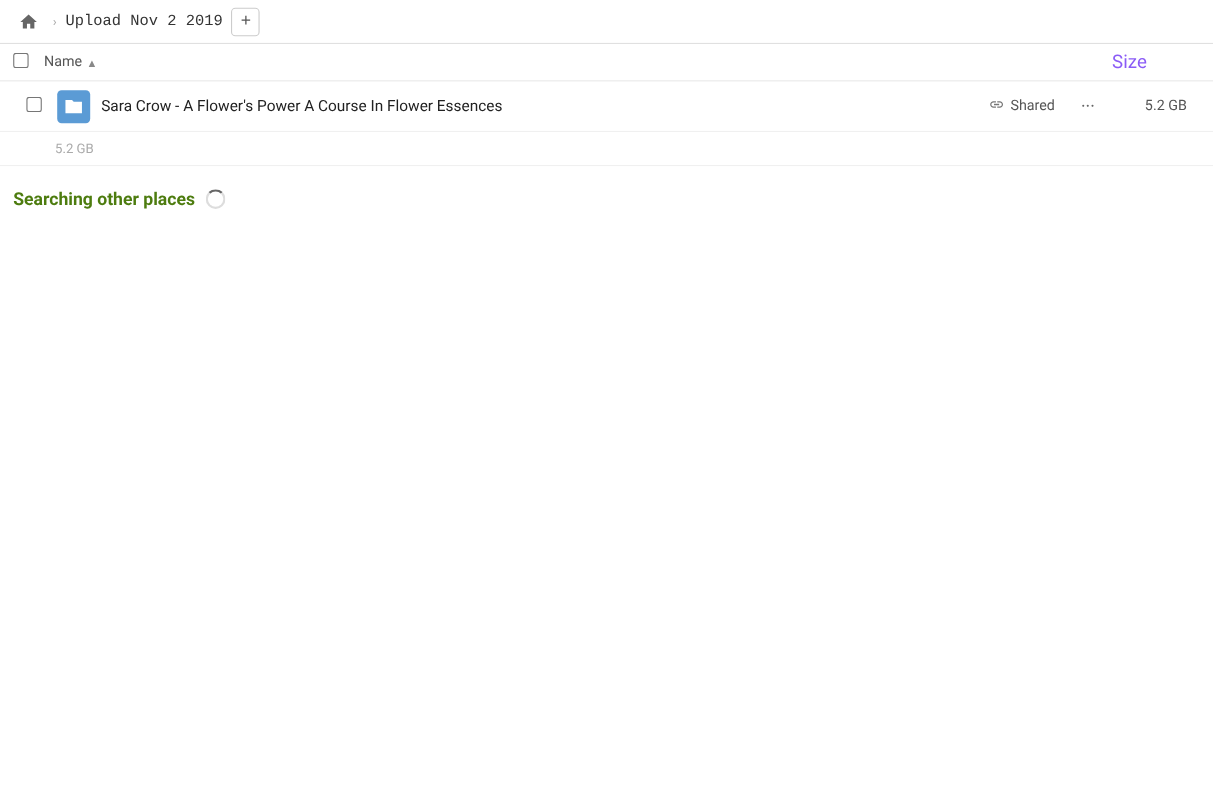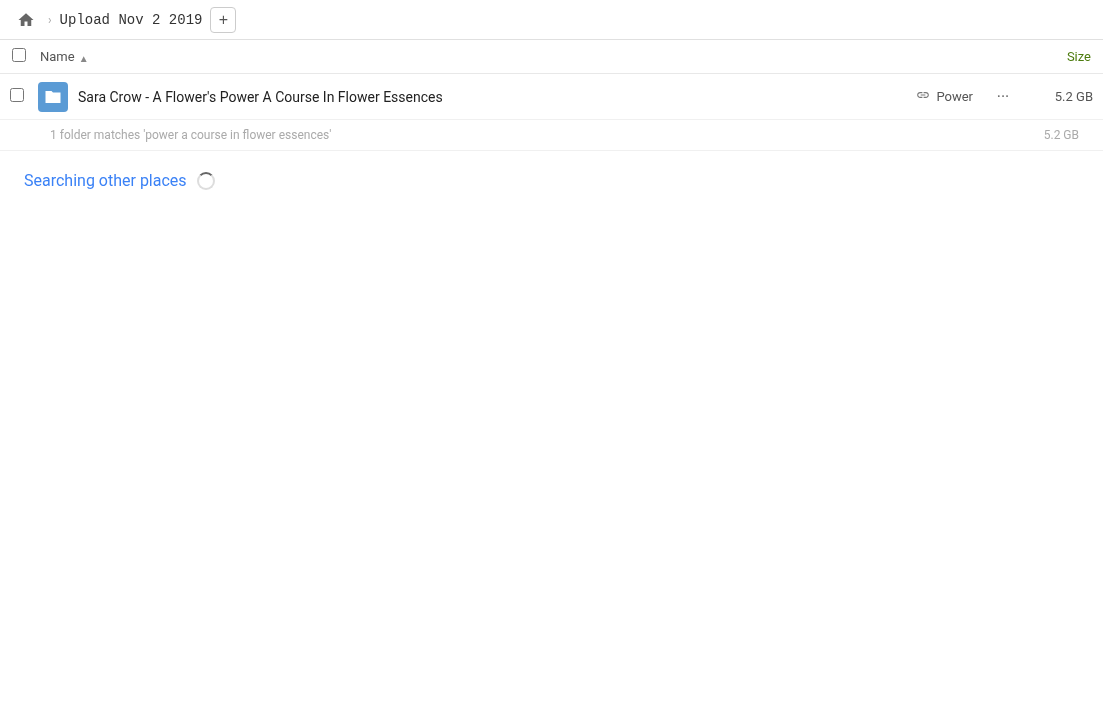--- a/index.html
+++ b/index.html
@@ -85,30 +85,30 @@
       gap: 4px;
       cursor: pointer;
     }
 
     .sort-arrow {
       font-size: 10px;
       color: #888;
     }
 
     .col-size-header {
-      font-size: 13px;
-      color: #4d7c0f;
+      font-size: 17px;
+      color: #8b5cf6;
       width: 80px;
-      text-align: right;
+      text-align: left;
     }
 
     .file-row {
       display: flex;
       align-items: center;
-      padding: 0 10px;
+      padding: 0 24px;
       height: 46px;
       border-bottom: 1px solid #f0f0f0;
       cursor: pointer;
     }
 
     .row-checkbox {
       width: 28px;
       flex-shrink: 0;
     }
 
@@ -187,23 +187,22 @@
 
     .searching-section {
       padding: 20px 12px;
       display: flex;
       align-items: center;
       gap: 10px;
     }
 
     .searching-label {
       font-size: 16px;
-      font-weight: 400;
-      color: #3b82f6;
-      margin-left: 12px;
+      font-weight: 700;
+      color: #4d7c0f;
     }
 
     .spinner {
       width: 18px;
       height: 18px;
       border: 2px solid #ddd;
       border-top: 2px solid #666;
       border-radius: 50%;
       animation: spin 0.8s linear infinite;
       flex-shrink: 0;
@@ -253,29 +252,28 @@
       <path d="M10 4H2v16h20V6H12l-2-2z"></path>
     </svg>
   </div>
   <span class="file-name">Sara Crow - A Flower's Power A Course In Flower Essences</span>
   <div class="shared-area">
     <span class="link-icon">
       <svg xmlns="http://www.w3.org/2000/svg" width="14" height="14" viewBox="0 0 24 24" fill="#777">
         <path d="M3.9 12c0-1.71 1.39-3.1 3.1-3.1h4V7H7c-2.76 0-5 2.24-5 5s2.24 5 5 5h4v-1.9H7c-1.71 0-3.1-1.39-3.1-3.1zM8 13h8v-2H8v2zm9-6h-4v1.9h4c1.71 0 3.1 1.39 3.1 3.1s-1.39 3.1-3.1 3.1h-4V17h4c2.76 0 5-2.24 5-5s-2.24-5-5-5z"></path>
       </svg>
     </span>
-    <span>Power</span>
+    <span>Shared</span>
   </div>
   <div class="more-btn">
     <span>···</span>
   </div>
   <span class="file-size">5.2 GB</span>
 </div>
 
 <div class="match-summary">
-  <span>1 folder matches 'power a course in flower essences'</span>
   <span class="match-size">5.2 GB</span>
 </div>
 
 <div class="searching-section">
   <span class="searching-label">Searching other places</span>
   <div class="spinner"></div>
 </div>
 
 </body></html>

